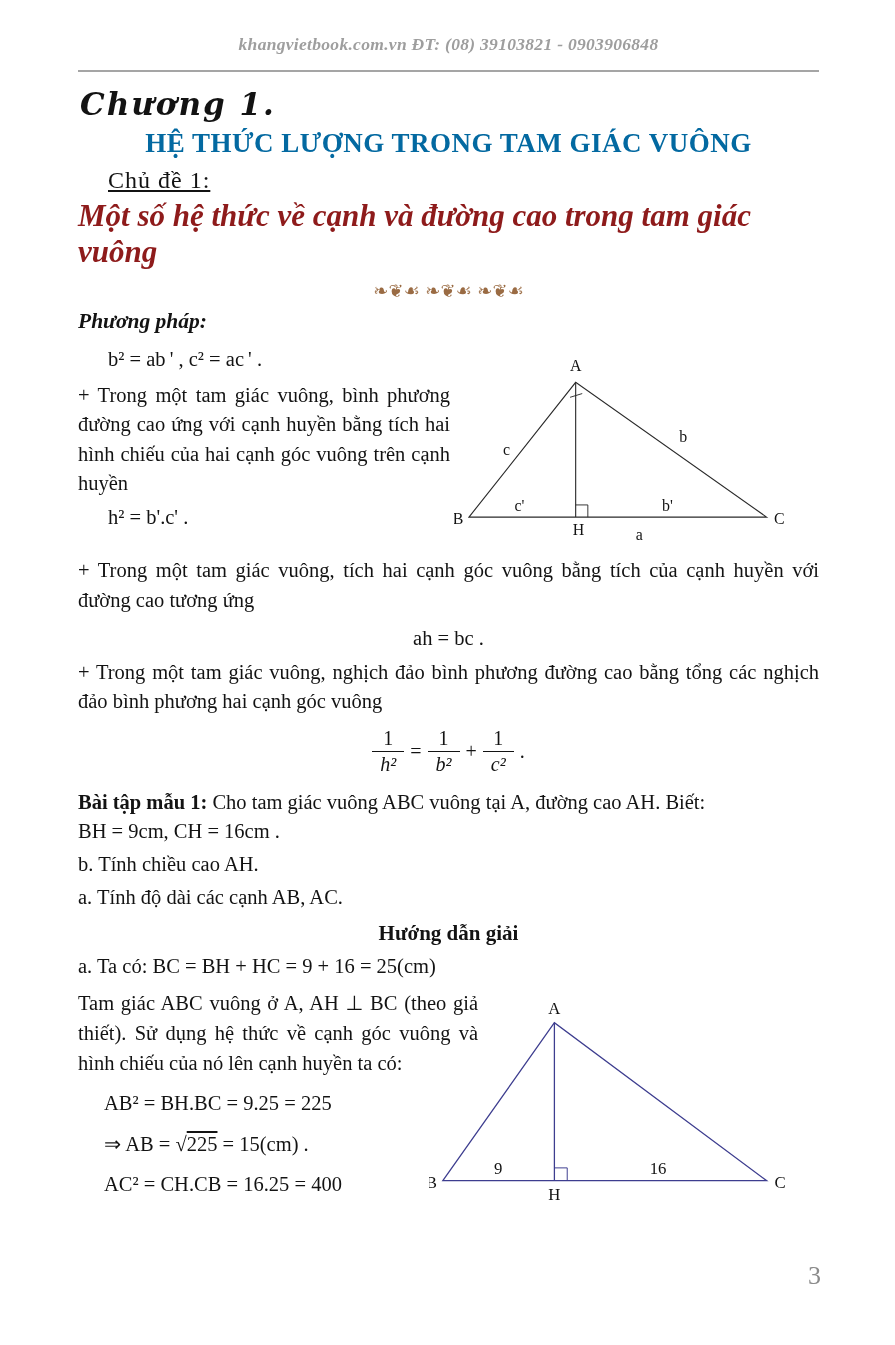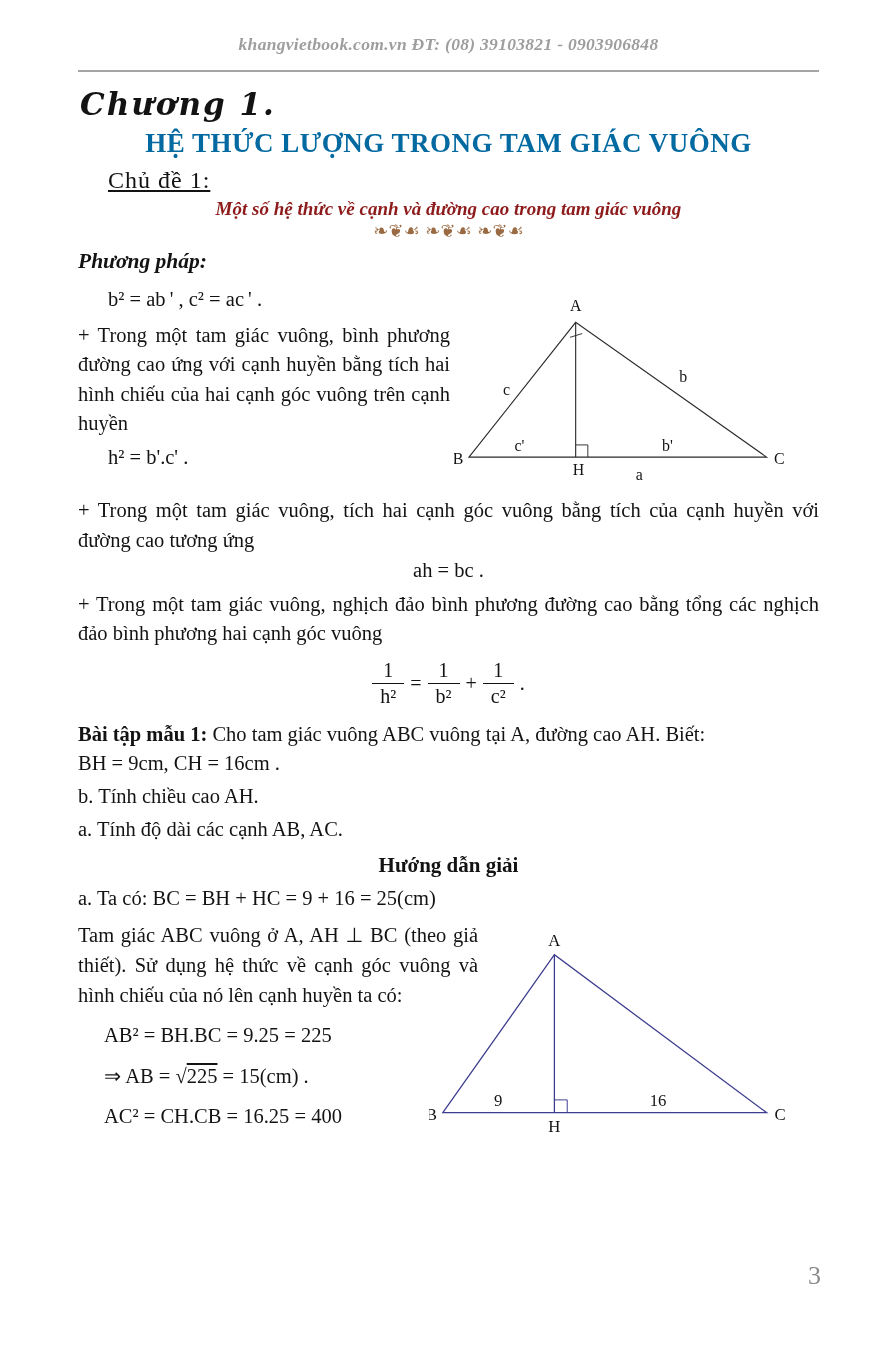--- a/index.html
+++ b/index.html
@@ -20,38 +20,38 @@
   }
   .title {
     text-align:center; color:#0369a1; font-size:27px; font-weight:bold;
     letter-spacing:.5px; margin:0 0 8px;
   }
   .topic-label {
     font-size:24px; text-decoration:underline;
     margin:0 0 4px 30px; letter-spacing:1px;
   }
   .topic-title {
-    text-align:center; color:#8e1b1b; font-weight:bold; font-style:italic;
-    font-size:19px; margin:0 0 0;
+    color:#8e1b1b; font-weight:bold; font-style:italic;
+    font-size:31px; margin:0 0 10px;
   }
   .ornament {
     text-align:center; color:#9a6b43; font-size:18px; margin:0 0 8px;
     font-family:"DejaVu Sans", sans-serif;
   }
   .method-heading { font-weight:bold; font-style:italic; font-size:21.5px; margin:0 0 6px; }
   .cols { display:flex; }
   .col-left { width:372px; }
   .fig-wrap1 { flex:1; padding:18px 0 0 4px; }
   .point { text-align:justify; font-size:20.5px; line-height:1.43; margin:0 0 4px; }
   .formula-left { font-size:20.5px; margin:8px 0 10px 30px; }
-  .formula-center { text-align:center; font-size:20.5px; margin:4px 0 8px; }
+  .formula-center { text-align:center; font-size:20.5px; margin:12px 0 8px; }
   .frac-line { display:flex; justify-content:center; align-items:center; gap:6px; font-size:20px; margin:10px 0 12px; }
   .frac { display:inline-block; text-align:center; vertical-align:middle; }
   .frac .num { display:block; padding:0 8px 1px; border-bottom:1.6px solid #131313; line-height:1.15; }
-  .frac .den { display:block; padding:1px 8px 0; line-height:1.15; }
+  .frac .den { display:block; padding:1px 8px 0; line-height:1.15;font-style:italic; }
   .exercise-para, .q-item, .step-line { font-size:20.5px; line-height:1.45; margin:0; }
   .q-item { margin:3px 0; }
   .bold { font-weight:bold; }
   .solution-heading { text-align:center; font-weight:bold; font-size:21px; margin:8px 0 6px; }
   .solution-body { position:relative; margin-top:8px; min-height:248px; }
   .col-left2 { width:400px; text-align:justify; font-size:20.5px; line-height:1.43; }
   .fig-wrap2 { position:absolute; right:0; top:14px; width:390px; }
   .math-line { margin:11px 0 11px 26px; font-size:20.5px; text-align:left; }
   .radicand { text-decoration:overline;margin-top:36px; }
   .page-number { position:absolute; right:74px; bottom:54px; color:#8b8b8b; font-size:26px; }

